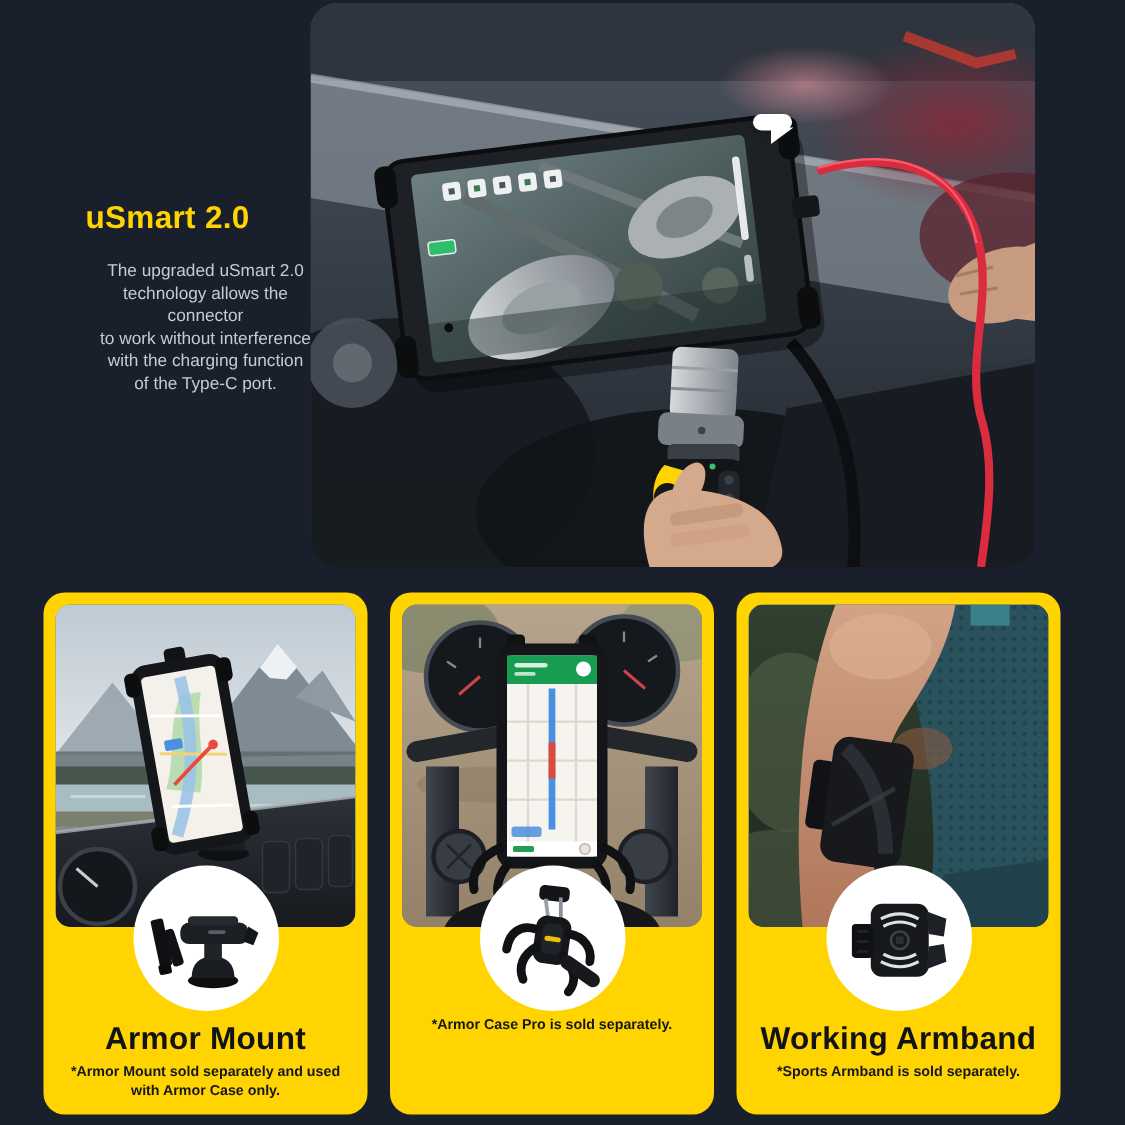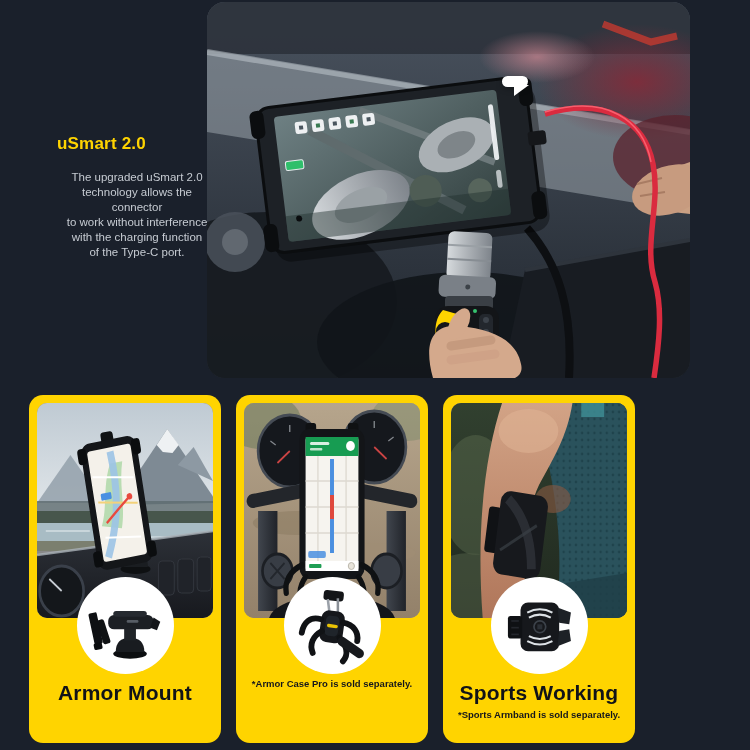--- a/index.html
+++ b/index.html
@@ -4,29 +4,29 @@
 <style>
   html,body{margin:0;padding:0;background:#10141c;}
   .page{position:relative;width:750px;height:750px;background:#1a202b;overflow:hidden;
         font-family:"Liberation Sans","DejaVu Sans",sans-serif;}
   
   .hero{position:absolute;inset:0 0 auto 0;height:395px;}
   .hero-photo{position:absolute;left:207px;top:2px;width:483px;height:376px;
               border-radius:18px;overflow:hidden;background:#2c323b;}
   .hero-photo svg{display:block;width:100%;height:100%;}
   .hero-copy{position:absolute;left:57px;top:134px;width:160px;}
-  .hero-copy h1{margin:0 0 16px 0;font-size:17px;font-weight:bold;color:#ffd400;letter-spacing:.2px;}
+  .hero-copy h1{margin:0 0 16px 0;font-size:21px;font-weight:bold;color:#ffd400;letter-spacing:.2px;}
   .hero-copy p{margin:0;font-size:11.5px;line-height:15px;color:#c6cbd2;white-space:pre-line;text-align:center;}
   .bubble{position:absolute;left:502px;top:76px;background:#ffffff;border-radius:15px;
           padding:5px 13px 6px;box-shadow:0 2px 6px rgba(0,0,0,.25);}
   .bubble span{font-size:14px;font-weight:bold;color:#23272f;white-space:nowrap;}
   .bubble .tail{position:absolute;left:12px;bottom:-9px;width:0;height:0;
           border-top:11px solid #ffffff;border-right:15px solid transparent;}
   
-  .cards{position:absolute;left:29px;top:395px;width:606px;height:348px;display:flex;gap:15px;}
+  .cards{position:absolute;left:29px;top:395px;width:678px;height:348px;display:flex;gap:15px;}
   .card{flex:1 1 0;background:#ffd400;border-radius:14px;padding:8px;box-sizing:border-box;
         display:flex;flex-direction:column;align-items:center;}
   .card .photo{width:100%;height:215px;border-radius:10px;overflow:hidden;background:#888;}
   .card .photo svg{display:block;width:100%;height:100%;}
   .card .circle{width:97px;height:97px;margin-top:-41px;background:#ffffff;border-radius:50%;
         display:flex;align-items:center;justify-content:center;z-index:2;}
   .card .circle svg{width:84px;height:84px;}
   .card h2{margin:7px 0 0 0;font-size:21px;font-weight:bold;color:#111318;text-align:center;
            letter-spacing:.2px;}
   .card .footnote{margin:4px 0 0 0;padding:0 4px;font-size:9.5px;line-height:1.35;
@@ -256,20 +256,21 @@
           <rect x="30" y="37" width="54" height="17" rx="7" fill="#1c1f24"></rect>
           <rect x="36" y="32" width="40" height="7" rx="3.5" fill="#262a30"></rect>
           <rect x="52" y="43" width="14" height="3" rx="1.5" fill="#575d65"></rect>
           <path d="M84,40 L92,45 L88,55 L80,52 Z" fill="#14161a"></path>
           <rect x="20" y="42" width="9" height="30" rx="3" fill="#101214" transform="rotate(-18 24 57)"></rect>
           <rect x="10" y="34" width="10" height="38" rx="2" fill="#0e1013" transform="rotate(-12 15 53)"></rect>
           <rect x="13" y="70" width="10" height="8" rx="2" fill="#0b0d0f" transform="rotate(-12 18 74)"></rect>
         </svg>
       </div>
       <h2>Armor Mount</h2>
+      <p class="footnote">*Armor Mount sold separately and used with Armor Case only.</p>
     </article>
 
     <article class="card">
       <div class="photo">
         <svg viewBox="0 0 200 215" preserveAspectRatio="none">
           <defs>
             <linearGradient id="c2bg" x1="0" y1="0" x2="0" y2="1">
               <stop offset="0" stop-color="#b6a58c"></stop>
                 <stop offset="1" stop-color="#93816a"></stop>
             </linearGradient>
@@ -411,18 +412,18 @@
           <g stroke="#dde2e6" stroke-width="2.5" fill="none">
             <path d="M36,34 Q51,26 66,34"></path>
             <path d="M38,40 Q51,33 64,40"></path>
             <path d="M36,68 Q51,76 66,68"></path>
             <path d="M38,62 Q51,69 64,62"></path>
           </g>
           <circle cx="51" cy="51" r="7" fill="none" stroke="#3c424a" stroke-width="2"></circle>
           <rect x="48" y="48" width="6" height="6" fill="#2b3037"></rect>
         </svg>
       </div>
-      <h2>Sports Working</h2>
+      <h2>Working Armband</h2>
       <p class="footnote">*Sports Armband is sold separately.</p>
     </article>
 
   </section>
 </div>
 
 </body></html>

